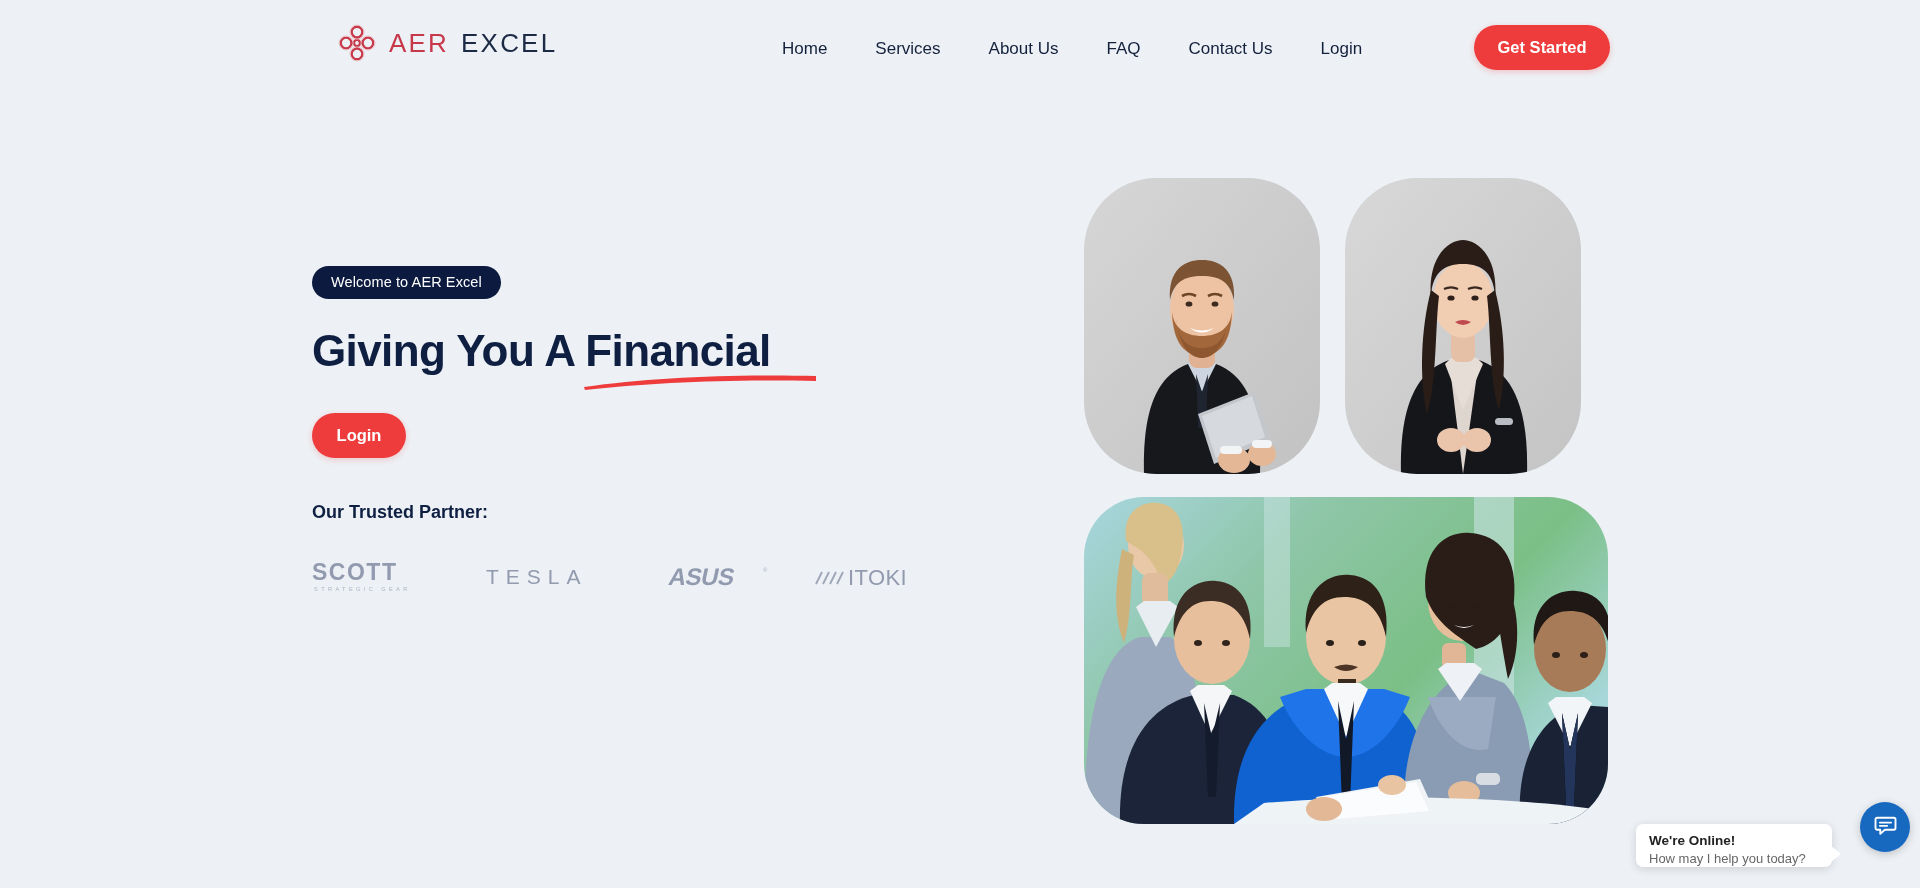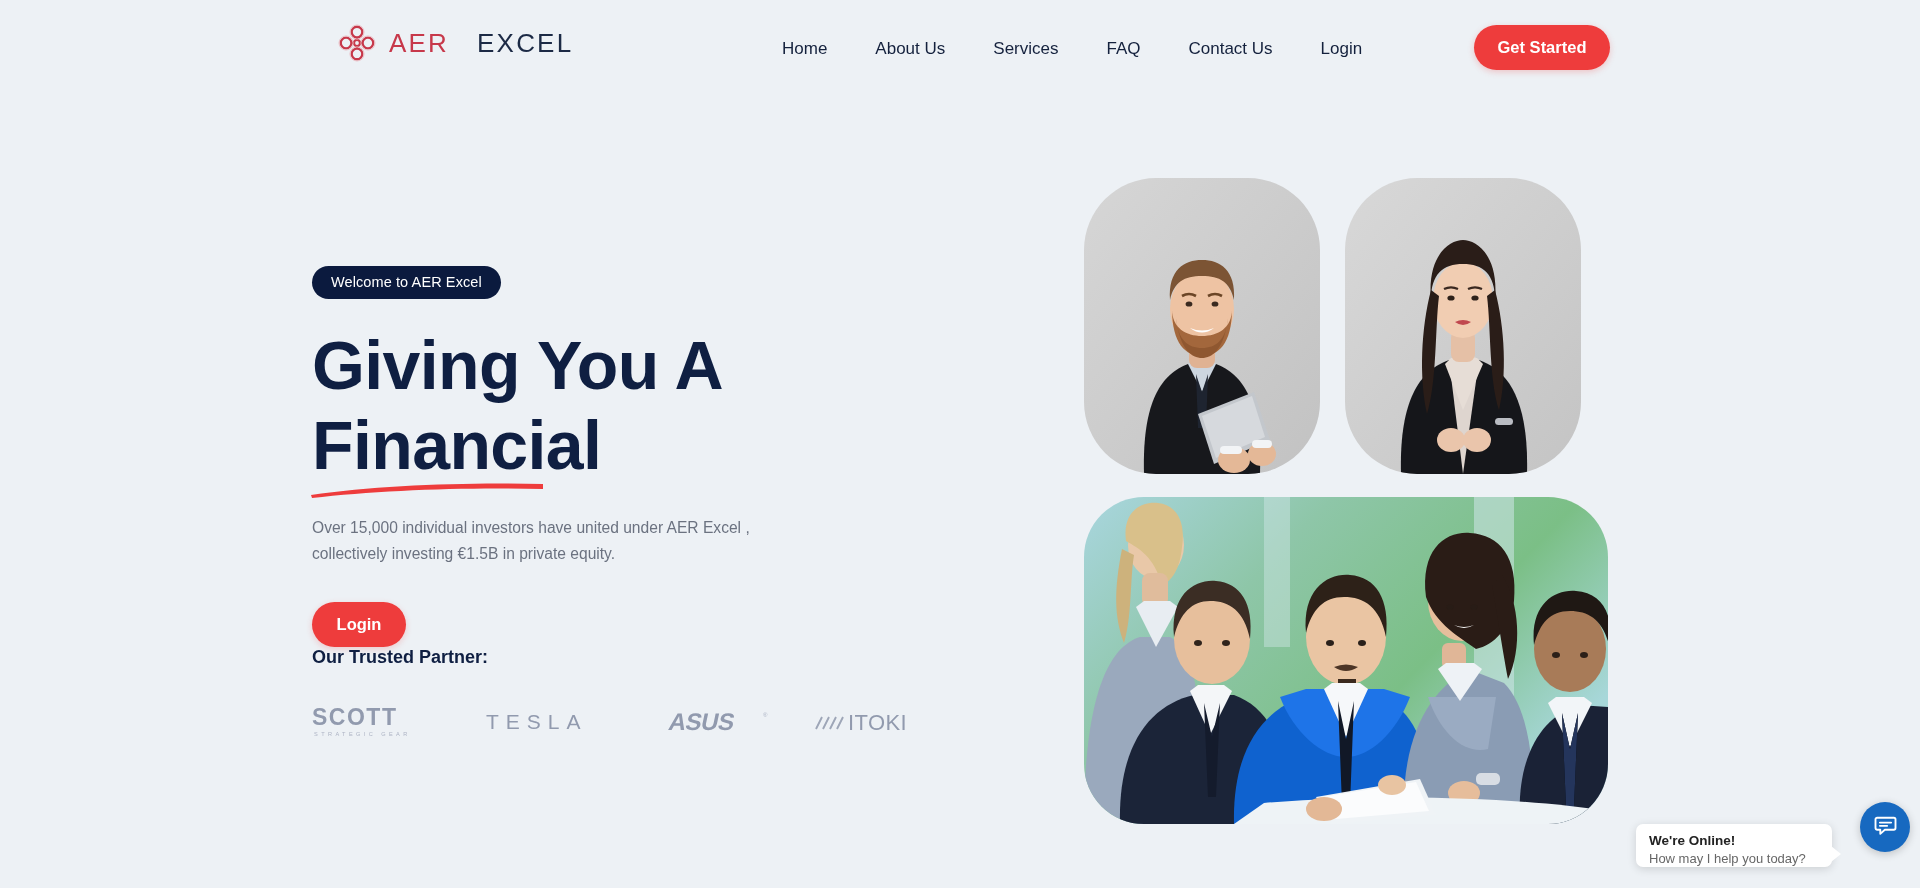--- a/index.html
+++ b/index.html
@@ -16,21 +16,21 @@
     position: absolute; top: 0; left: 0; width: 1920px; height: 98px;
     display: flex; align-items: center;
   }
   .logo {
     position: absolute; left: 338px; top: 24px;
     display: flex; align-items: center; gap: 13px;
   }
   .logo-mark { width: 38px; height: 38px; display: block; }
   .logo-word { font-size: 26px; letter-spacing: 2.2px; font-weight: 400; display: flex; gap: 12px; align-items: center; }
   .logo-aer { color: #c7384a; }
-  .logo-excel { color: #1c2a45; margin-left: 16px; }
+  .logo-excel { color: #1c2a45; }
 
   .nav {
     position: absolute; left: 765px; top: 0; height: 98px;
     display: flex; align-items: center; gap: 14px;
   }
   .nav-item {
     font-size: 17px; color: #14213d; padding: 0 17px;
     line-height: 98px; cursor: pointer; white-space: nowrap;
   }
   .get-started {
@@ -43,42 +43,42 @@
   }
 
   
   .hero-left { position: absolute; left: 312px; top: 266px; width: 640px; }
   .badge {
     display: inline-block; background: #0b1a3e; color: #ffffff;
     font-size: 14.5px; padding: 8px 19px 9px 19px; border-radius: 18px;
     letter-spacing: 0.1px;
   }
   .headline {
-    margin-top: 26px; font-size: 68px; line-height: 1.18;
+    margin-top: 26px; font-size: 44px; line-height: 1.18;
     font-weight: bold; color: #0f1f42; letter-spacing: -0.6px;
     width: 620px; position: relative;
   }
   .hl-underline-wrap { position: relative; display: inline-block; }
   .hl-underline {
     position: absolute; left: -3px; bottom: -13px; width: 236px; height: 18px;
     overflow: visible;
   }
   .sub {
     margin-top: 30px; font-size: 15.6px; line-height: 1.62; color: #6b7280;
     width: 470px;
   }
   .login-btn {
     margin-top: 36px; width: 94px; height: 45px; border-radius: 23px;
     background: #ee3c3c; color: #fff; border: none; font-size: 16.5px;
     font-weight: bold; cursor: pointer; display: block;
     font-family: "Liberation Sans", sans-serif;
     box-shadow: 0 2px 6px rgba(238,60,60,0.22);
   }
   .partners-title {
-    font-size: 18px; font-weight: bold; color: #0f1f42;
+    margin-top: 44px; font-size: 18px; font-weight: bold; color: #0f1f42;
   }
   .partners {
     margin-top: 38px; display: flex; align-items: center; gap: 42px;
   }
   .plogo { opacity: 0.95; }
 
   
   .hero-right { position: absolute; left: 1084px; top: 178px; }
   .squircle {
     position: absolute; overflow: hidden;
@@ -138,41 +138,40 @@
         </svg>
       </span>
       <span class="logo-word">
         <span class="logo-aer">AER</span>
         <span class="logo-excel">EXCEL</span>
       </span>
     </div>
 
     <nav class="nav">
       <a class="nav-item">Home</a>
+      <a class="nav-item">Services</a>
       <a class="nav-item">About Us</a>
-      <a class="nav-item">Services</a>
       <a class="nav-item">FAQ</a>
       <a class="nav-item">Contact Us</a>
       <a class="nav-item">Login</a>
     </nav>
 
     <button class="get-started">Get Started</button>
   </header>
 
   <section class="hero-left">
 
     <div class="badge">Welcome to AER Excel</div>
 
     <h1 class="headline">
       <span>Giving You A </span><span class="hl-underline-wrap"><span>Financial</span><svg class="hl-underline" viewBox="0 0 236 18" preserveAspectRatio="none">
             <path d="M2 15 C 70 5, 160 2, 234 4 L 234 9 C 160 7, 70 10, 3 18 Z" fill="#ee3c3c"></path>
           </svg></span><br>
     </h1>
 
-    <p class="sub">Over 15,000 individual investors have united under AER Excel , collectively investing €1.5B in private equity.</p>
 
     <button class="login-btn">Login</button>
 
     <div class="partners-title">Our Trusted Partner:</div>
 
     <div class="partners">
 
       <span class="plogo">
         <svg width="132" height="34" viewBox="0 0 132 34">
           <g fill="#8d96ab">

